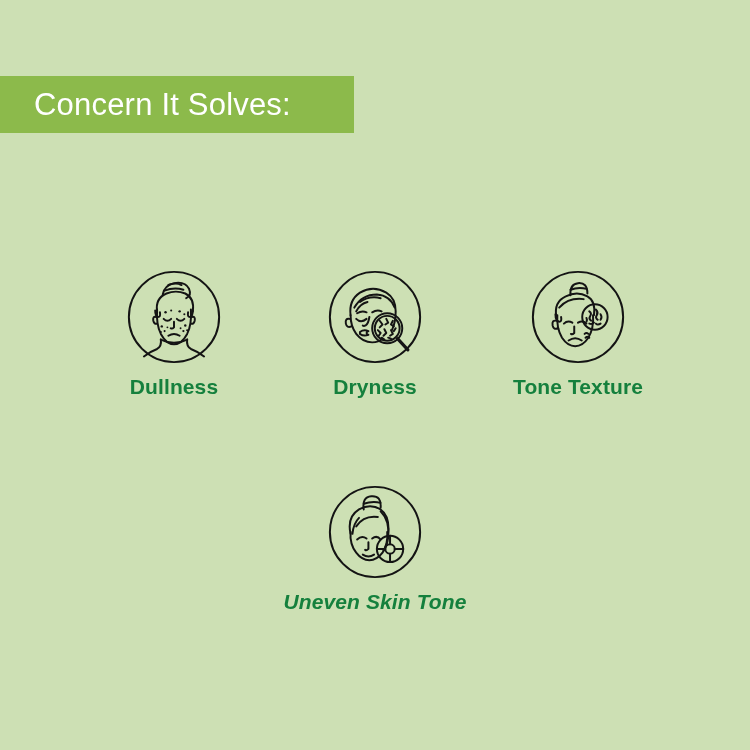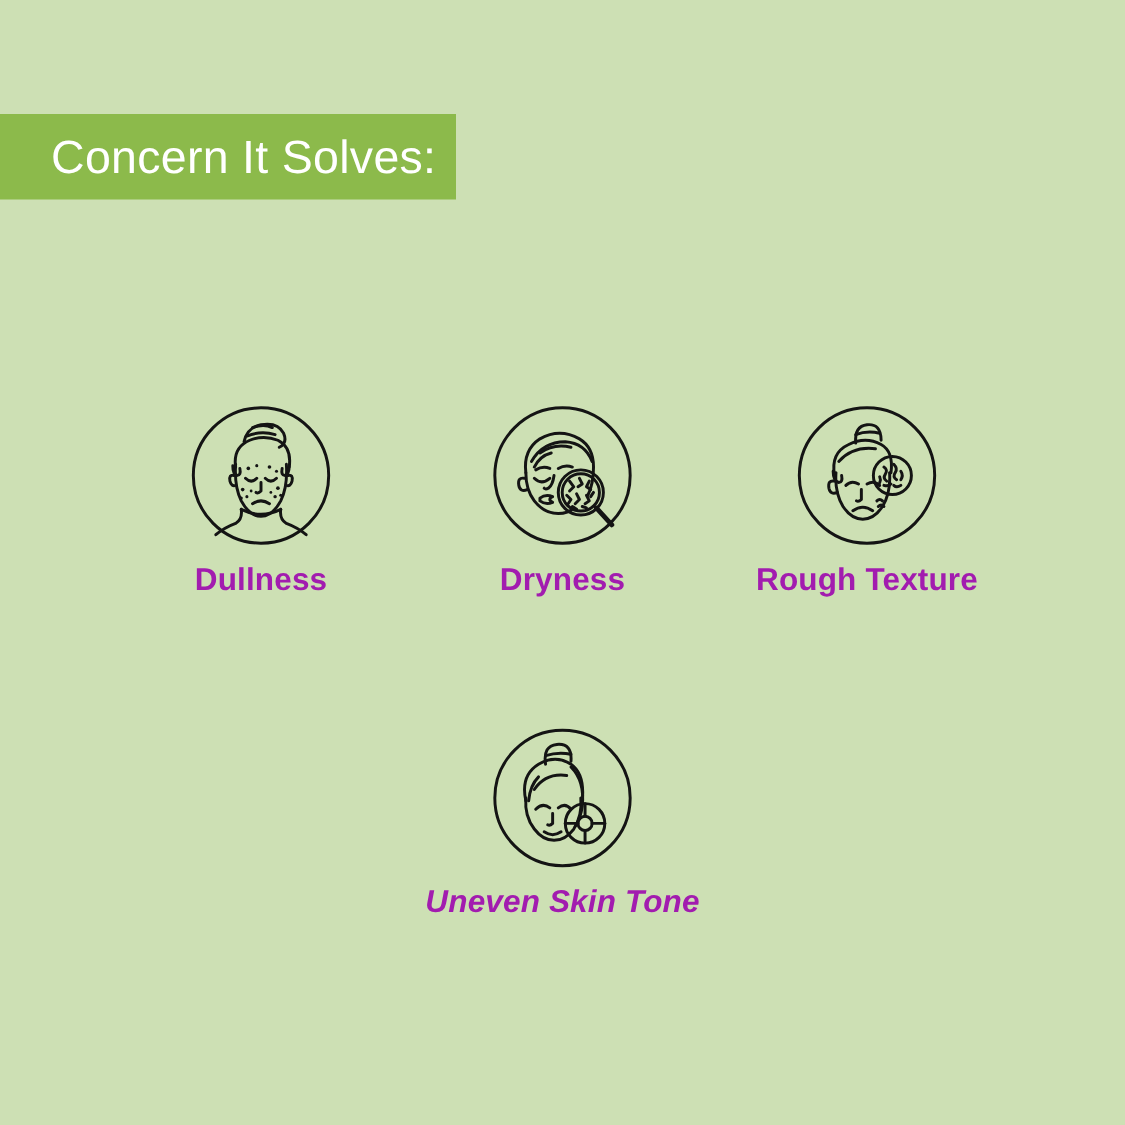--- a/index.html
+++ b/index.html
@@ -17,21 +17,21 @@
     width: 750px;
     height: 750px;
     background: #cde0b4;
   }
 
   
   .header-banner {
     position: absolute;
     left: 0;
     top: 76px;
-    width: 304px;
+    width: 354px;
     height: 57px;
     background: #8cba4b;
     display: flex;
     align-items: center;
   }
   .header-title {
     color: #ffffff;
     font-family: "Liberation Sans", sans-serif;
     font-size: 31px;
     font-weight: 400;
@@ -57,21 +57,21 @@
   .concern-item .icon-wrap svg {
     display: block;
     width: 94px;
     height: 94px;
   }
   .concern-label {
     margin-top: 12px;
     font-family: "Liberation Sans Narrow", "Liberation Sans", sans-serif;
     font-size: 21px;
     font-weight: bold;
-    color: #a21caf;
+    color: #15803d;
     letter-spacing: 0.1px;
     line-height: 1;
     white-space: nowrap;
   }
 
   
   #item-dullness   { left: 174px; top: 270px; }
   #item-dryness    { left: 375px; top: 270px; }
   #item-rough      { left: 578px; top: 270px; }
   #item-uneven     { left: 375px; top: 485px; font-style: italic; }
@@ -202,21 +202,21 @@
         <path d="M69 42 Q72 45 70 48 Q68 51 71 53"></path>
         <path d="M74 47 Q76 50 74 53"></path>
         <path d="M62 57 Q65 58 67 56"></path>
         <path d="M69 57 Q71 59 74 57"></path>
         <path d="M59 51 Q60 53 59 55"></path>
 
         <path d="M57 68 Q59 66 61 68"></path>
         <path d="M58 72 Q60 70 62 72"></path>
       </svg>
     </div>
-    <div class="concern-label">Rough Texture</div>
+    <div class="concern-label">Tone Texture</div>
   </div>
 
   <div class="concern-item" id="item-uneven">
     <div class="icon-wrap">
       <svg viewBox="0 0 100 100" xmlns="http://www.w3.org/2000/svg" fill="none" stroke="#141414" stroke-width="2.1" stroke-linecap="round" stroke-linejoin="round">
         <circle cx="50" cy="50" r="48"></circle>
 
         <path d="M24 50 Q23 63 30 72 Q36 80 44 80 Q52 80 58 72 Q64 63 63 50"></path>
 
         <path d="M24 52 Q20 34 33 26 Q45 19 56 26 Q66 33 64 52"></path>

